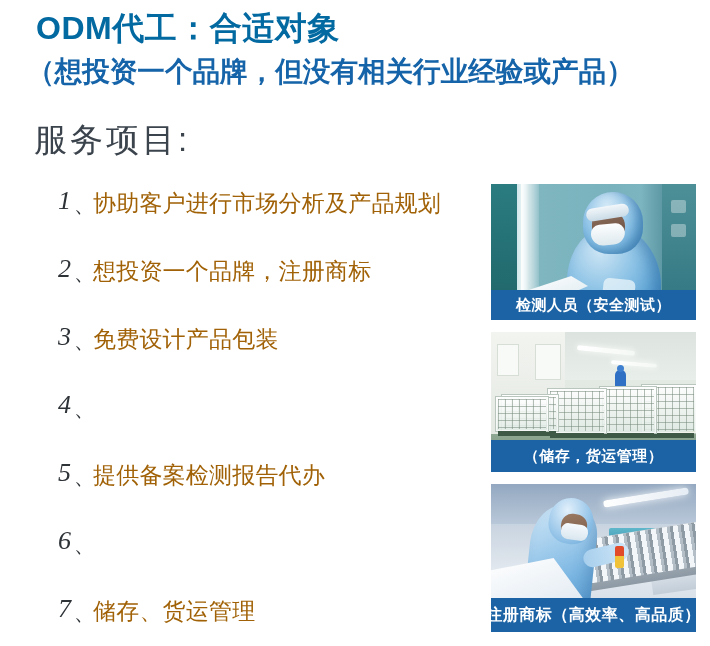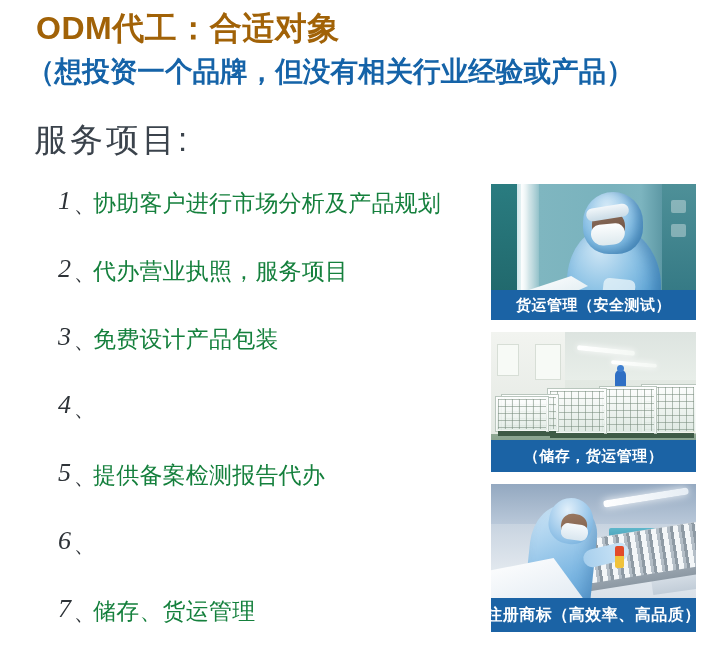--- a/index.html
+++ b/index.html
@@ -21,21 +21,21 @@
     position: absolute;
     left: 0; top: 0;
     width: 710px;
   }
   #title-main {
     position: absolute;
     left: 36px;
     top: 8px;
     font-size: 32px;
     font-weight: bold;
-    color: #a16207;
+    color: #0369a1;
     letter-spacing: 0.5px;
     white-space: nowrap;
     line-height: 40px;
   }
   #title-sub {
     position: absolute;
     left: 27px;
     top: 53px;
     font-size: 28px;
     font-weight: bold;
@@ -88,21 +88,21 @@
     top: 4px;
     font-size: 21px;
     color: #2e3338;
     line-height: 30px;
   }
   .item-text {
     position: absolute;
     left: 93px;
     top: 2px;
     font-size: 23px;
-    color: #15803d;
+    color: #a16207;
     line-height: 30px;
     white-space: nowrap;
     letter-spacing: 0.2px;
     text-align: center;
   }
 
   
   .photo-card {
     position: absolute;
     left: 491px;
@@ -424,21 +424,21 @@
 
   <li class="service-item">
     <span class="item-num">1</span>
     <span class="item-mark">、</span>
     <span class="item-text">协助客户进行市场分析及产品规划</span>
   </li>
 
   <li class="service-item">
     <span class="item-num">2</span>
     <span class="item-mark">、</span>
-    <span class="item-text">代办营业执照，服务项目</span>
+    <span class="item-text">想投资一个品牌，注册商标</span>
   </li>
 
   <li class="service-item">
     <span class="item-num">3</span>
     <span class="item-mark">、</span>
     <span class="item-text">免费设计产品包装</span>
   </li>
 
   <li class="service-item">
     <span class="item-num">4</span>
@@ -472,21 +472,21 @@
     <div class="s1-panelR"></div>
     <div class="s1-body"></div>
     <div class="s1-hood"></div>
     <div class="s1-face"></div>
     <div class="s1-visor"></div>
     <div class="s1-mask"></div>
     <div class="s1-paper"></div>
     <div class="s1-hand"></div>
     <div class="s1-glove"></div>
   </div>
-  <div class="caption-bar">货运管理（安全测试）</div>
+  <div class="caption-bar">检测人员（安全测试）</div>
 </div>
 
 <div class="photo-card" id="photo-card-1">
   <div class="photo-scene">
     <div class="s2-bg"></div>
     <div class="s2-ceil"></div>
     <div class="s2-wall"></div>
     <div class="s2-win1"></div>
     <div class="s2-win2"></div>
     <div class="s2-tube1"></div>

